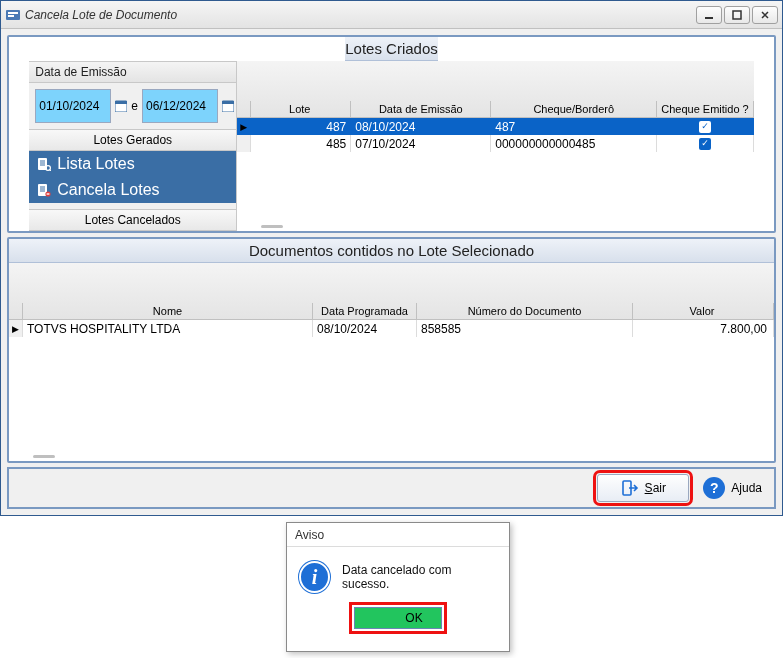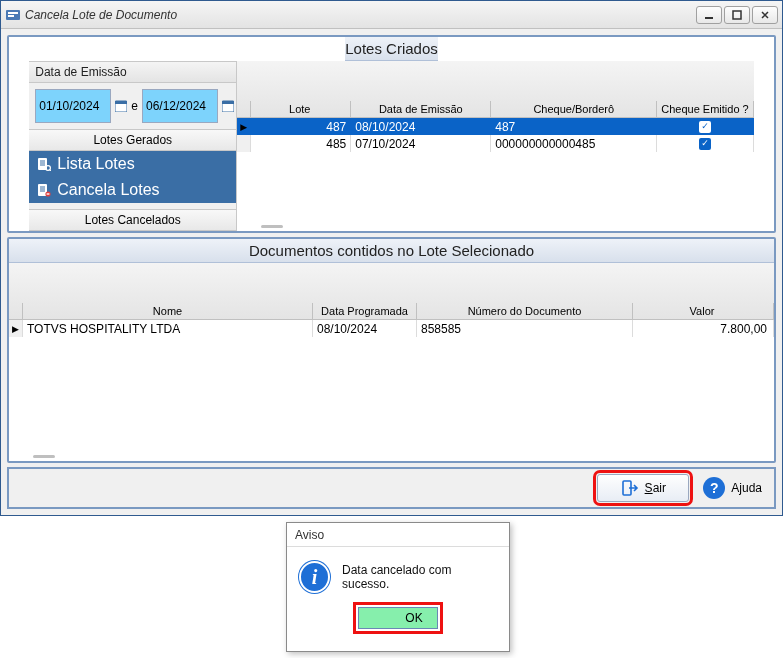--- a/index.html
+++ b/index.html
@@ -214,21 +214,21 @@
   .dlg-body{ padding:14px 12px 8px; display:flex; gap:12px; align-items:center;}
   .info-ico{
     width:32px;height:32px;border-radius:50%;
     background:#1e6fd6;color:#fff;display:flex;align-items:center;justify-content:center;
     font-family:Georgia,serif;font-style:italic;font-weight:bold;font-size:20px;
     box-shadow: inset 0 0 0 2px #fff, 0 0 0 1px #1e6fd6;
   }
   .dlg-msg{font-size:12px;color:#111;}
   .dlg-foot{display:flex;justify-content:center;padding:6px 0 10px;}
   .dlg-btn{
-    width:80px;height:22px;border:1px solid #6a87b5;background:#86efac;
+    width:88px;height:22px;border:1px solid #6a87b5;background:#22c55e;
     font-size:12px;display:flex;align-items:center;justify-content:center;cursor:default;padding-left:32px;
   }
   .dlg-btn.hl{ outline:3px solid #e11; outline-offset:2px;}
   svg{display:block;}
 </style>
 </head>
 <body>
 
 <div class="window">
   <div class="titlebar">

